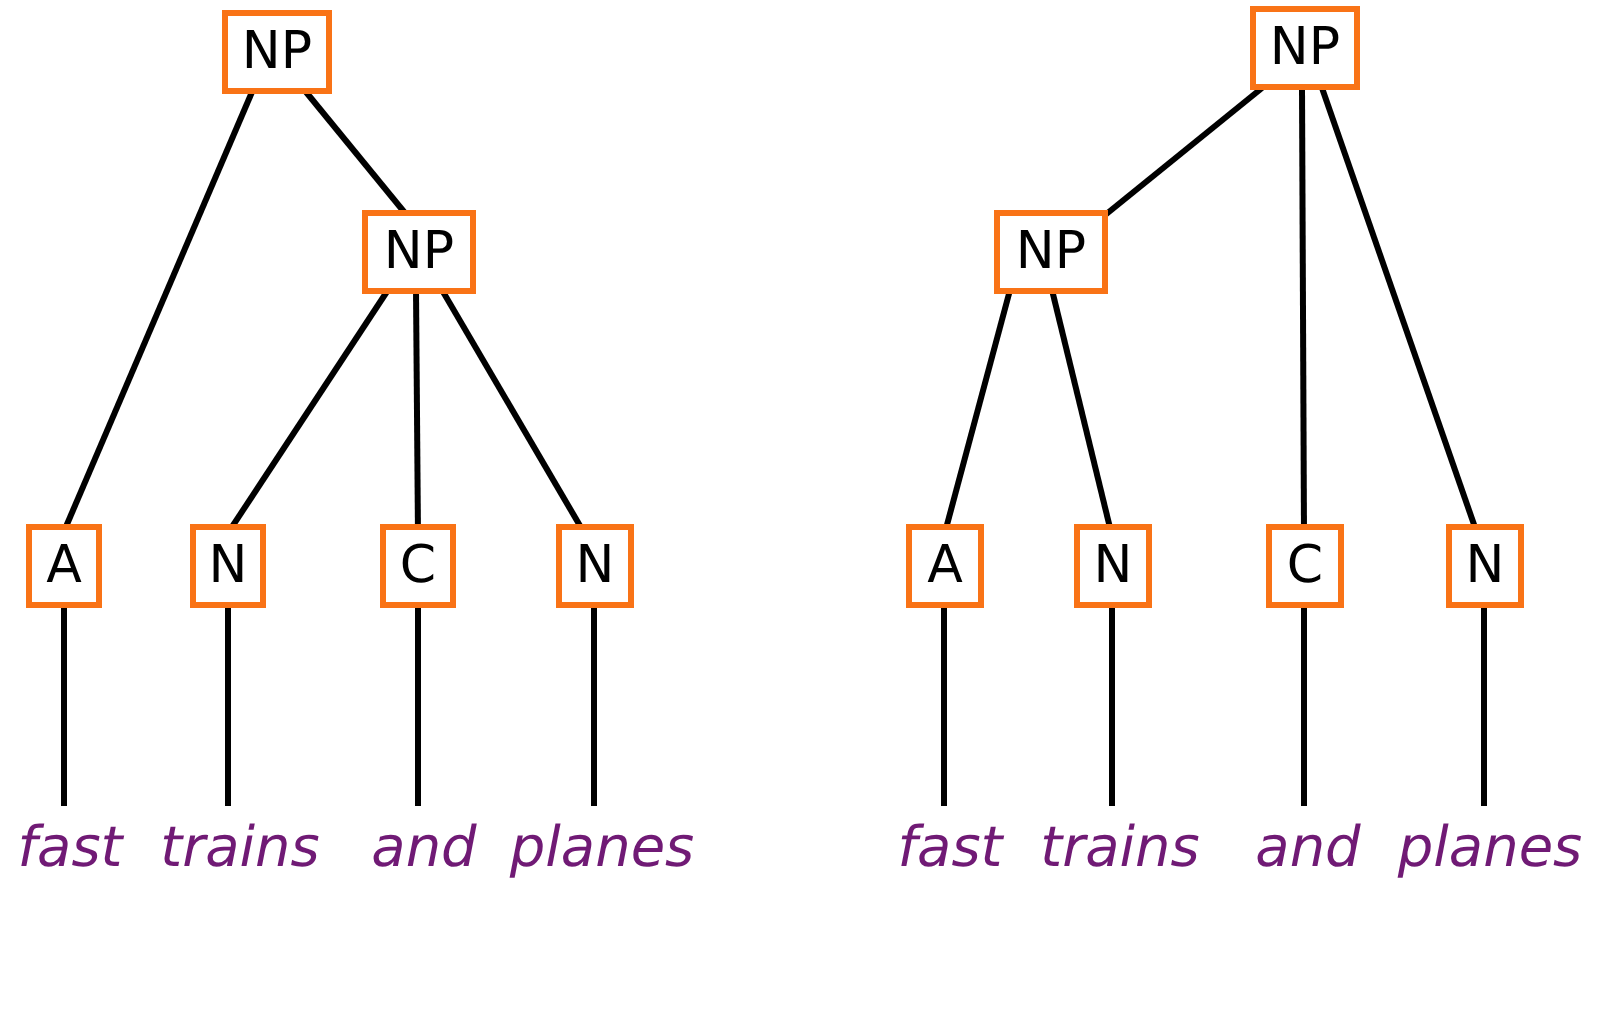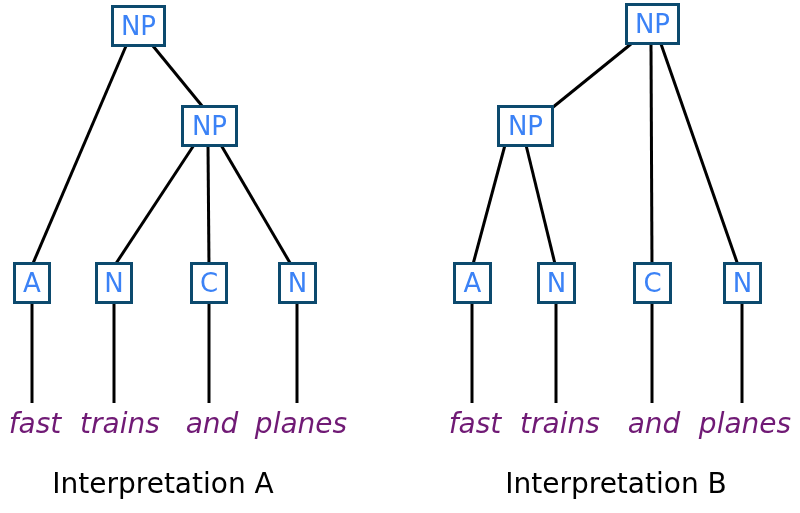--- a/index.html
+++ b/index.html
@@ -15,27 +15,27 @@
   .edges {
     position: absolute;
     left: 0; top: 0;
     width: 800px; height: 513px;
   }
   .edges line { stroke: #000000; stroke-width: 3; }
   .box {
     position: absolute;
     box-sizing: border-box;
     background: #ffffff;
-    border: 3px solid #0c4a6e;
+    border: 3px solid #f97316;
     display: flex;
     align-items: center;
     justify-content: center;
     font-size: 26px;
     line-height: 1;
-    color: #3b82f6;
+    color: #000000;
   }
   .word {
     position: absolute;
     transform: translateX(-50%);
     font-style: italic;
     font-size: 28px;
     line-height: 1;
     white-space: nowrap;
     color: #701a75;
   }
@@ -84,30 +84,28 @@
   <div class="box" style="left:13px;  top:262px; width:38px; height:42px;">A</div>
   <div class="box" style="left:95px;  top:262px; width:38px; height:42px;">N</div>
   <div class="box" style="left:190px; top:262px; width:38px; height:42px;">C</div>
   <div class="box" style="left:278px; top:262px; width:39px; height:42px;">N</div>
 
   <div class="word" style="left:35px;  top:410px;">fast</div>
   <div class="word" style="left:120px; top:410px;">trains</div>
   <div class="word" style="left:212px; top:410px;">and</div>
   <div class="word" style="left:301px; top:410px;">planes</div>
 
-  <div class="caption" style="left:163px; top:470px;">Interpretation A</div>
 
   <div class="box" style="left:625px; top:3px;   width:55px; height:42px;">NP</div>
   <div class="box" style="left:497px; top:105px; width:57px; height:42px;">NP</div>
 
   <div class="box" style="left:453px; top:262px; width:39px; height:42px;">A</div>
   <div class="box" style="left:537px; top:262px; width:39px; height:42px;">N</div>
   <div class="box" style="left:633px; top:262px; width:39px; height:42px;">C</div>
   <div class="box" style="left:723px; top:262px; width:39px; height:42px;">N</div>
 
   <div class="word" style="left:475px; top:410px;">fast</div>
   <div class="word" style="left:560px; top:410px;">trains</div>
   <div class="word" style="left:654px; top:410px;">and</div>
   <div class="word" style="left:745px; top:410px;">planes</div>
 
-  <div class="caption" style="left:616px; top:470px;">Interpretation B</div>
 
 </div>
 
 </body></html>

